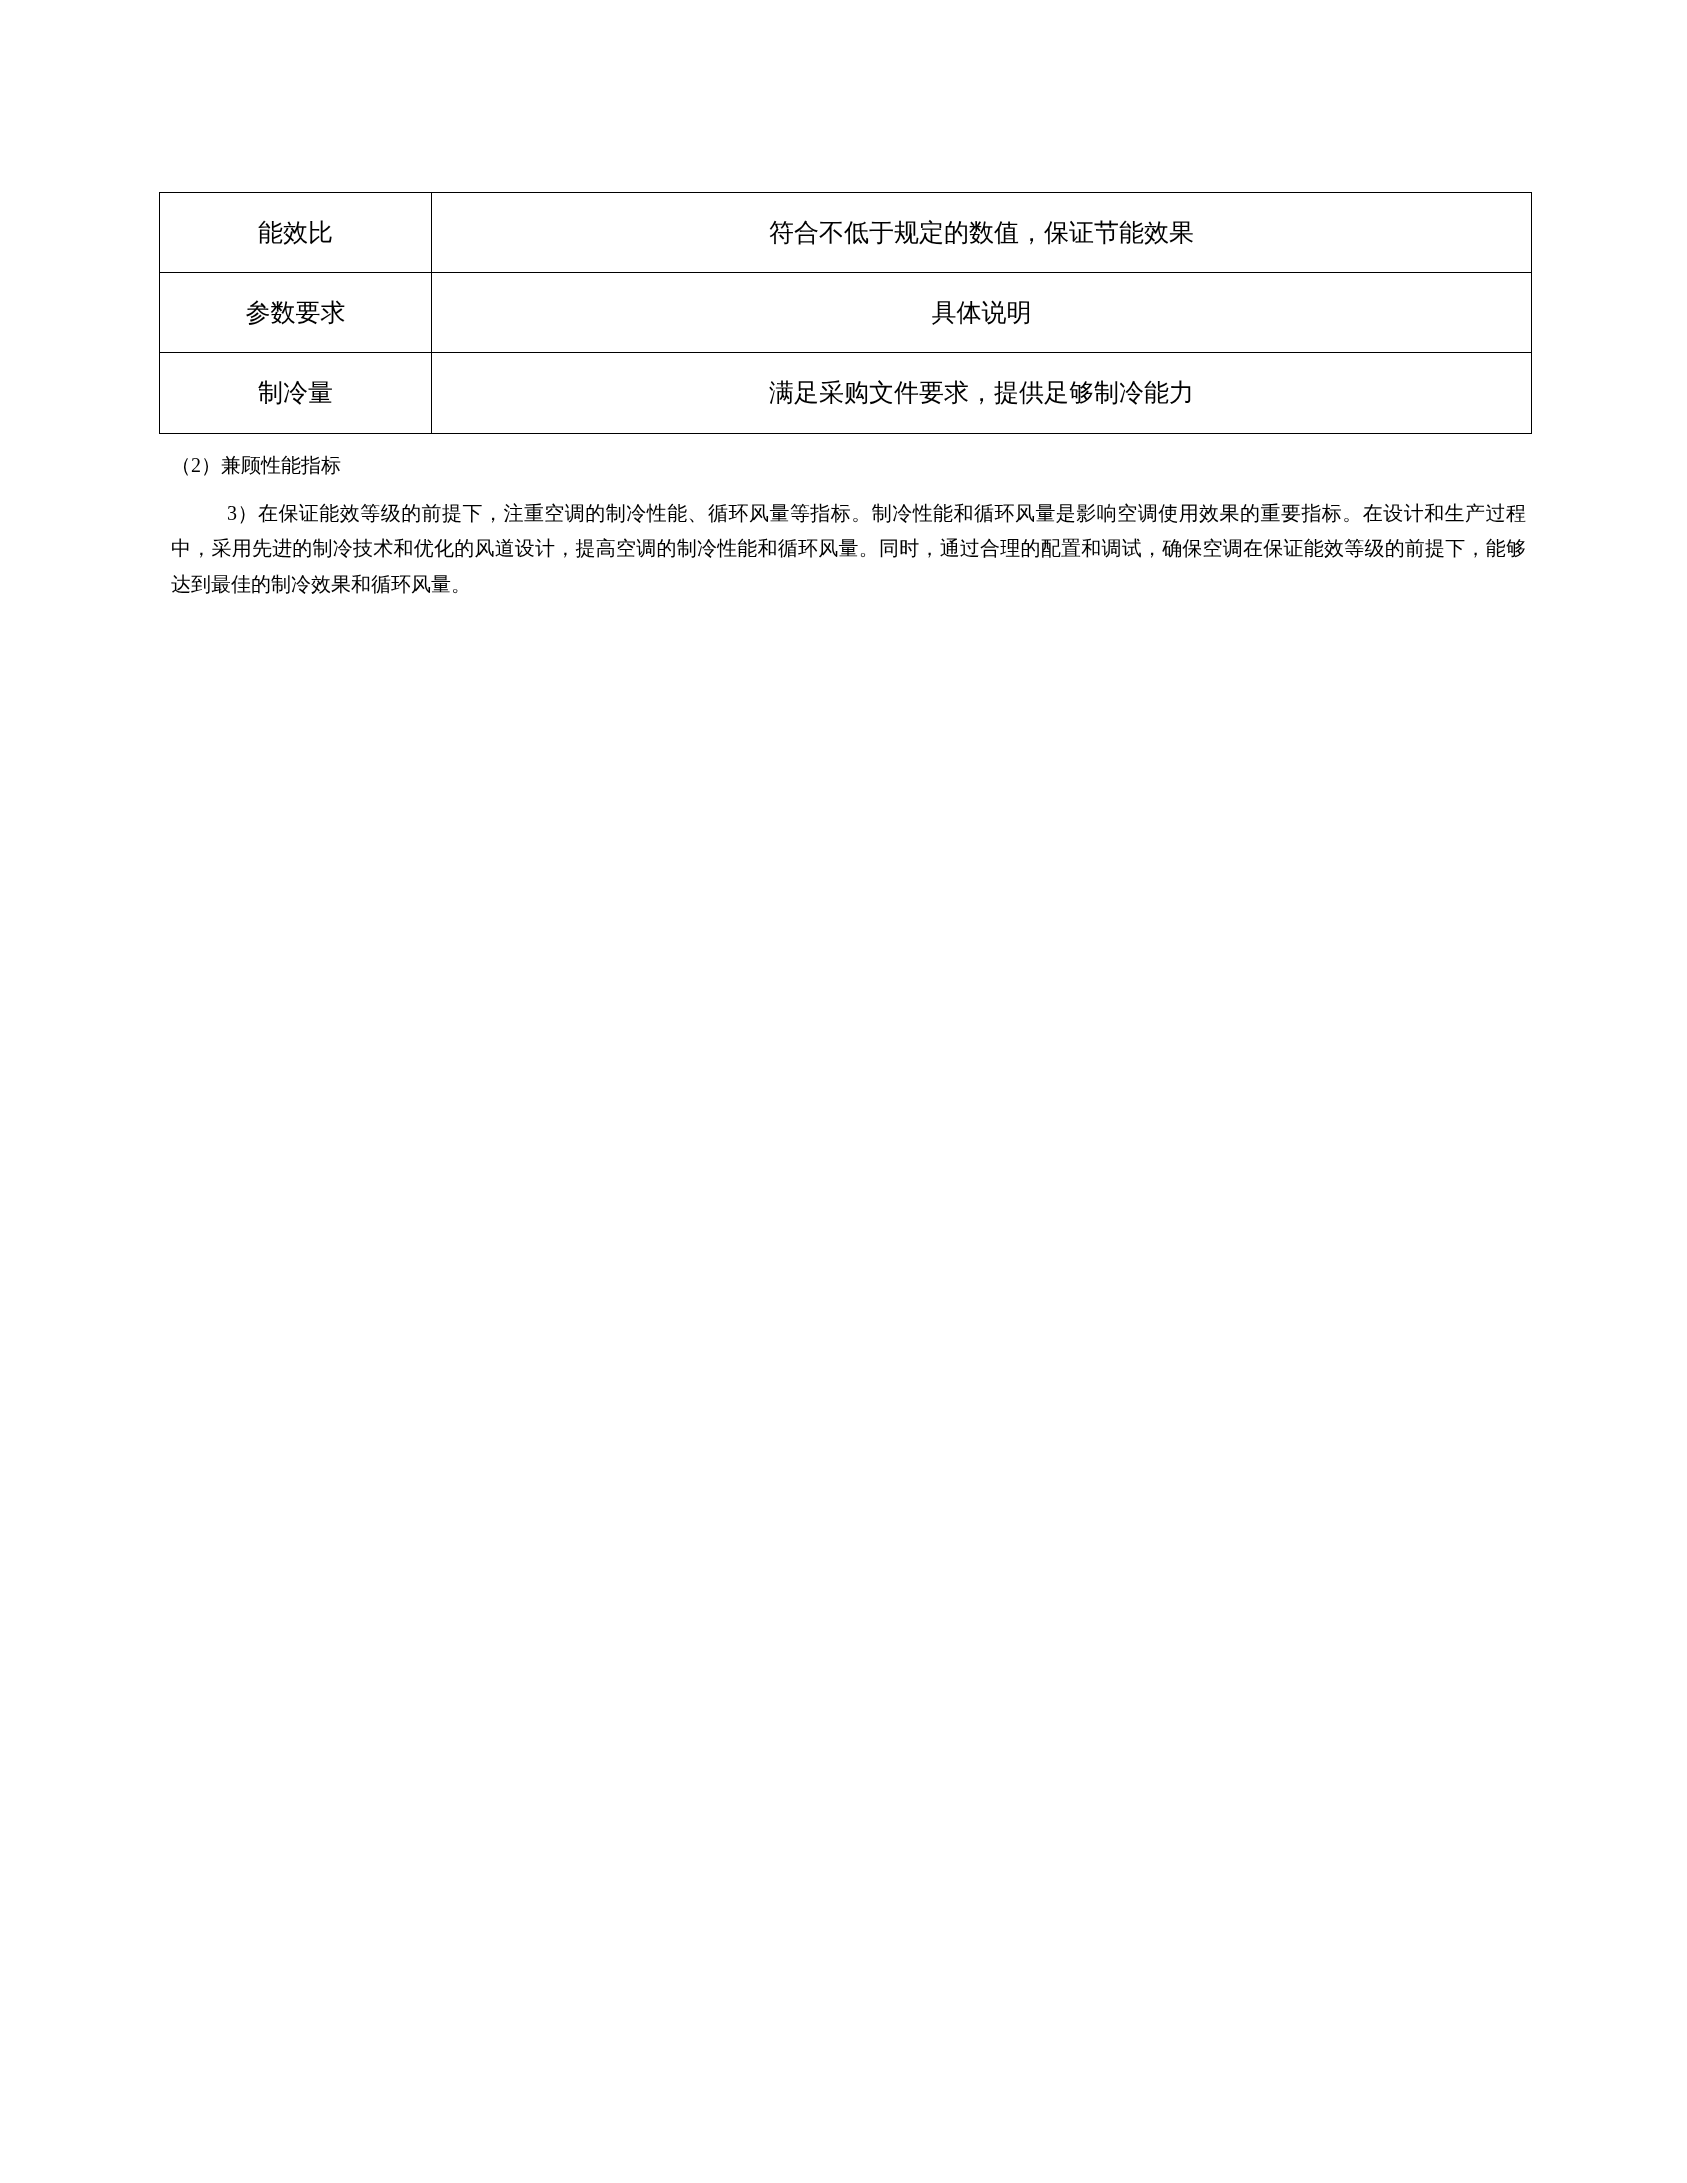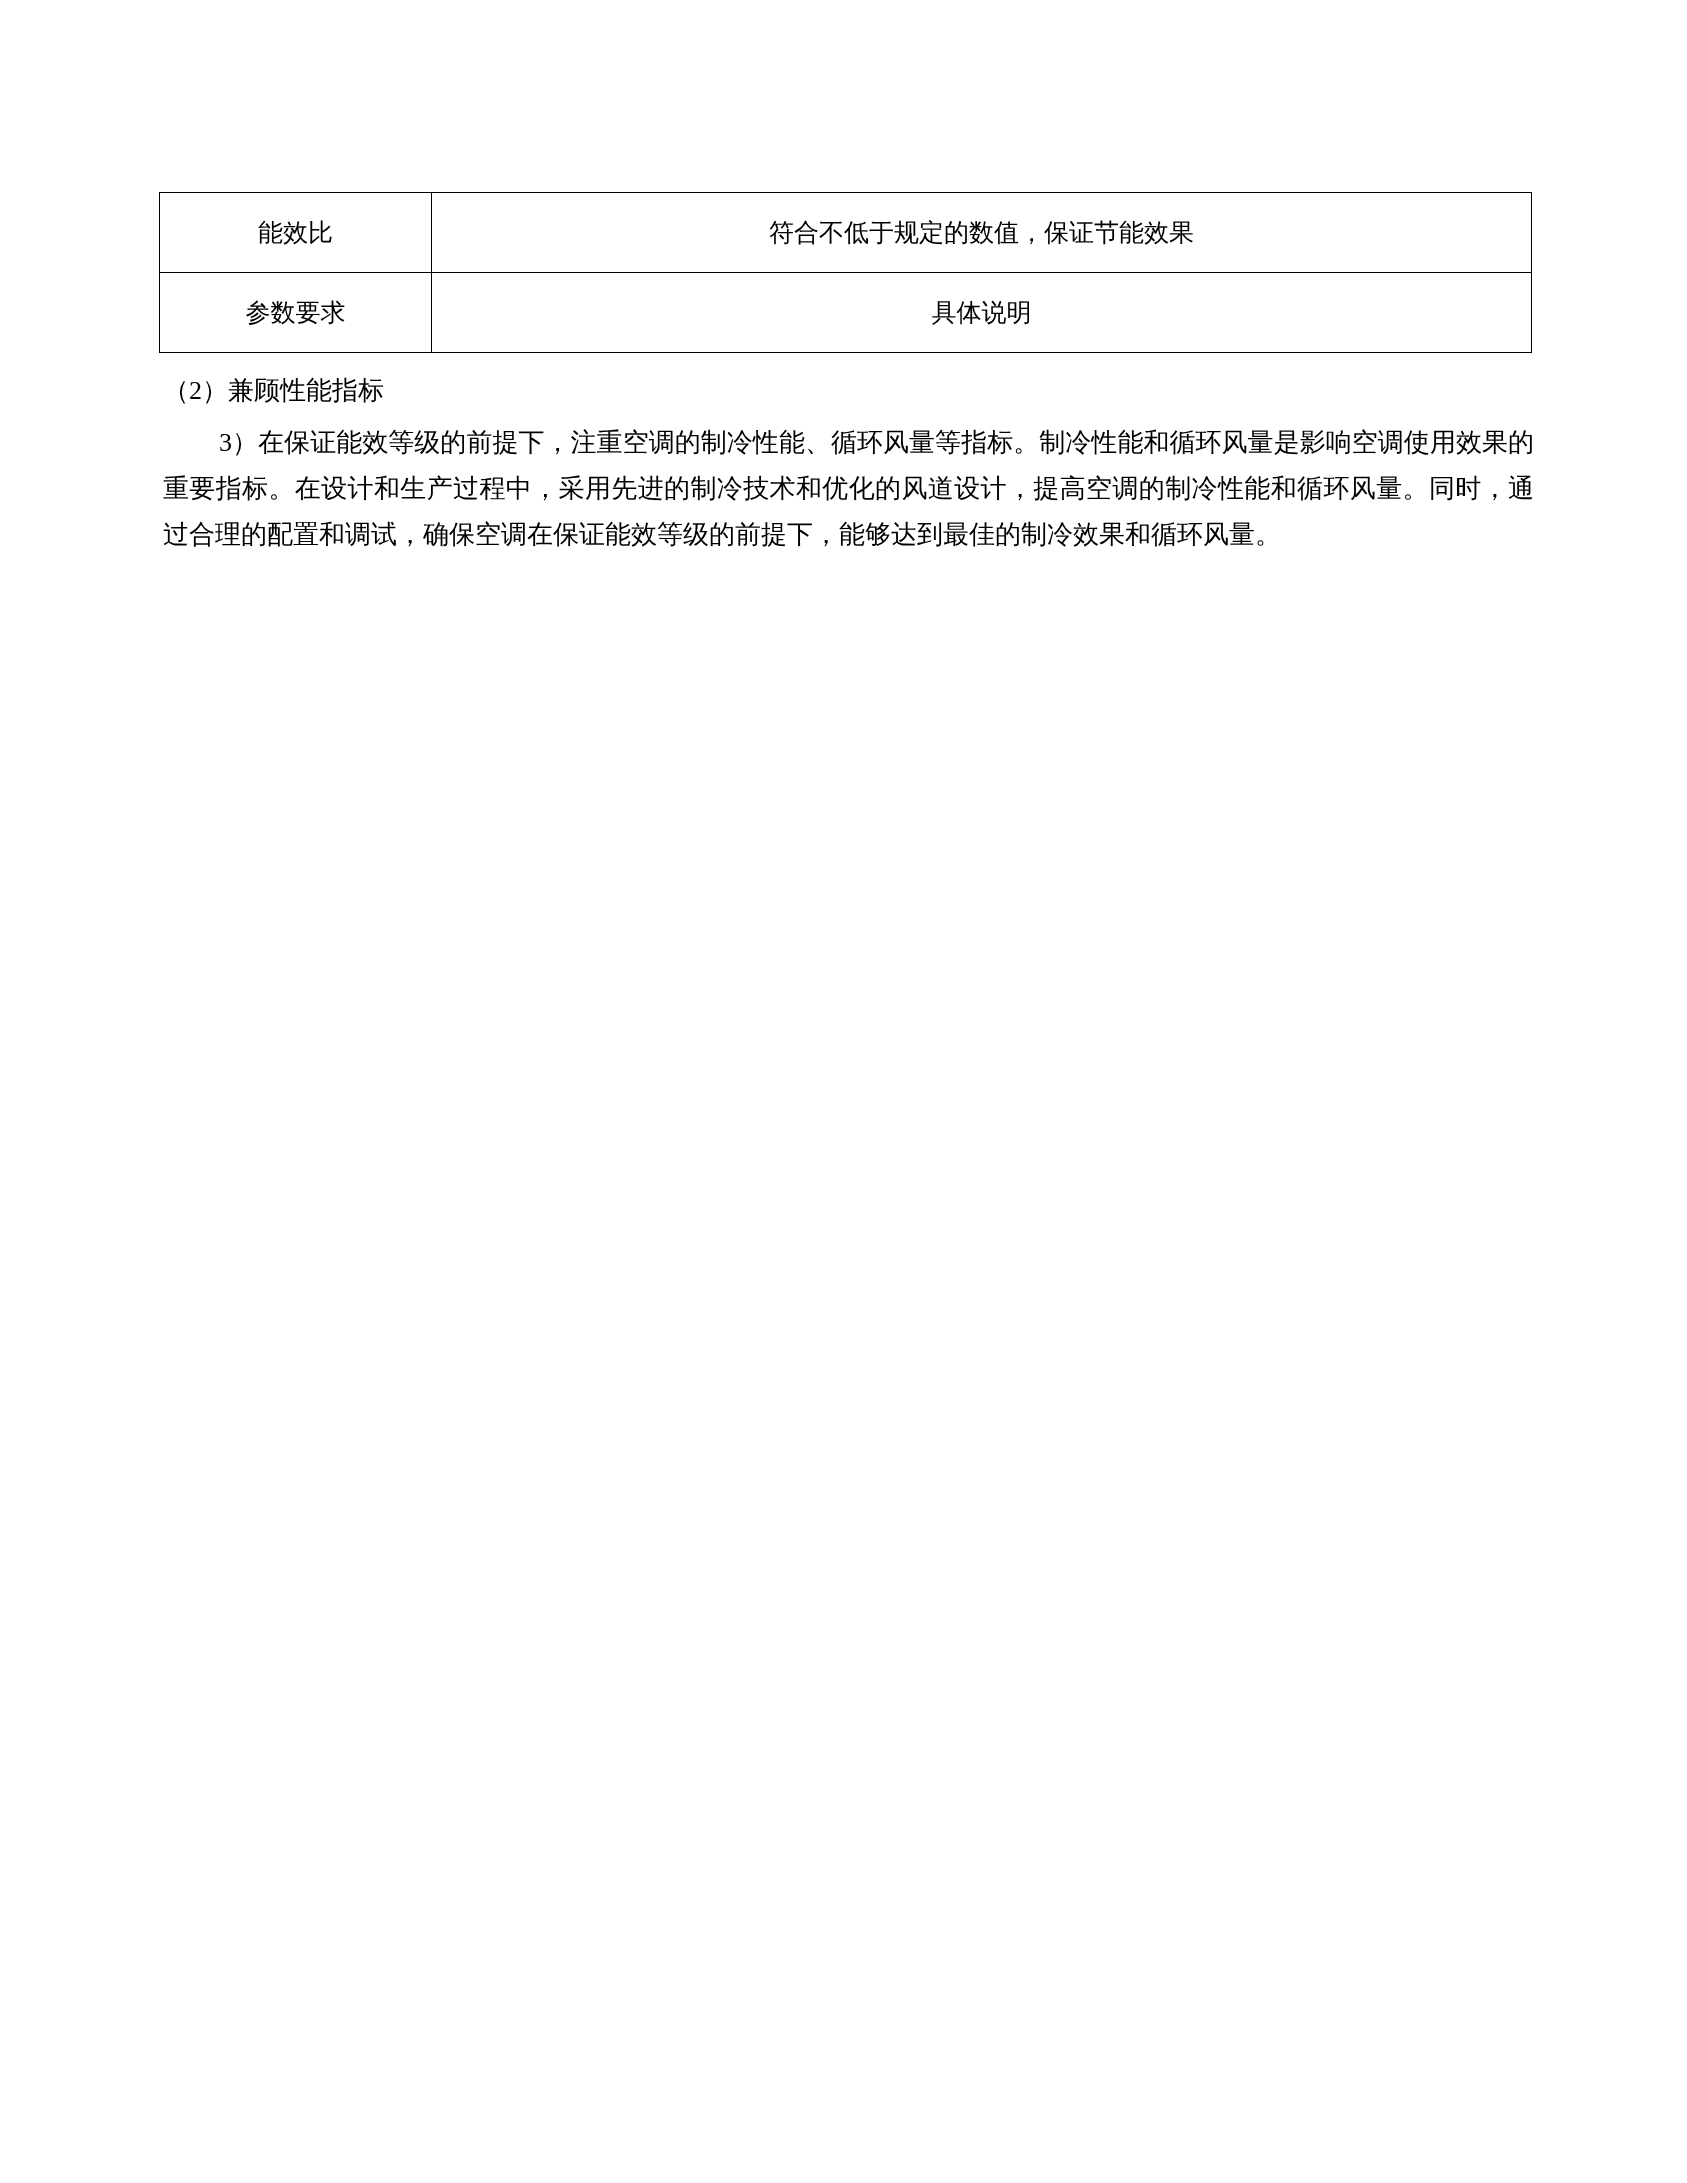--- a/index.html
+++ b/index.html
@@ -33,25 +33,25 @@
     line-height: 1.4;
     text-align: center;
     vertical-align: middle;
     height: 74px;
     padding: 2.6px 6.6px;
   }
   table.spec-table td.col-param {
     width: 258px;
   }
   .para {
-    font-size: 26px;
+    font-size: 20px;
     line-height: 1.78;
     text-align: justify;
     text-justify: inter-ideograph;
-    margin: 4px;
+    margin: 12px;
   }
   .para-head {
     margin-top: 14.6px;
     text-indent: 0;
   }
   .para-indent {
     text-indent: 56px;
     margin-top: 5.3px;
   }
 </style>
@@ -63,20 +63,24 @@
   <table class="spec-table">
     <tbody>
       <tr>
         <td class="col-param">能效比</td>
         <td>符合不低于规定的数值，保证节能效果</td>
       </tr>
       <tr>
         <td class="col-param">参数要求</td>
         <td>具体说明</td>
       </tr>
+      <tr>
+        <td class="col-param">制冷量</td>
+        <td>满足采购文件要求，提供足够制冷能力</td>
+      </tr>
     </tbody>
   </table>
 
   <p class="para para-head">（2）兼顾性能指标</p>
 
   <p class="para para-indent">3）在保证能效等级的前提下，注重空调的制冷性能、循环风量等指标。制冷性能和循环风量是影响空调使用效果的重要指标。在设计和生产过程中，采用先进的制冷技术和优化的风道设计，提高空调的制冷性能和循环风量。同时，通过合理的配置和调试，确保空调在保证能效等级的前提下，能够达到最佳的制冷效果和循环风量。</p>
 
 
 </div>
 

